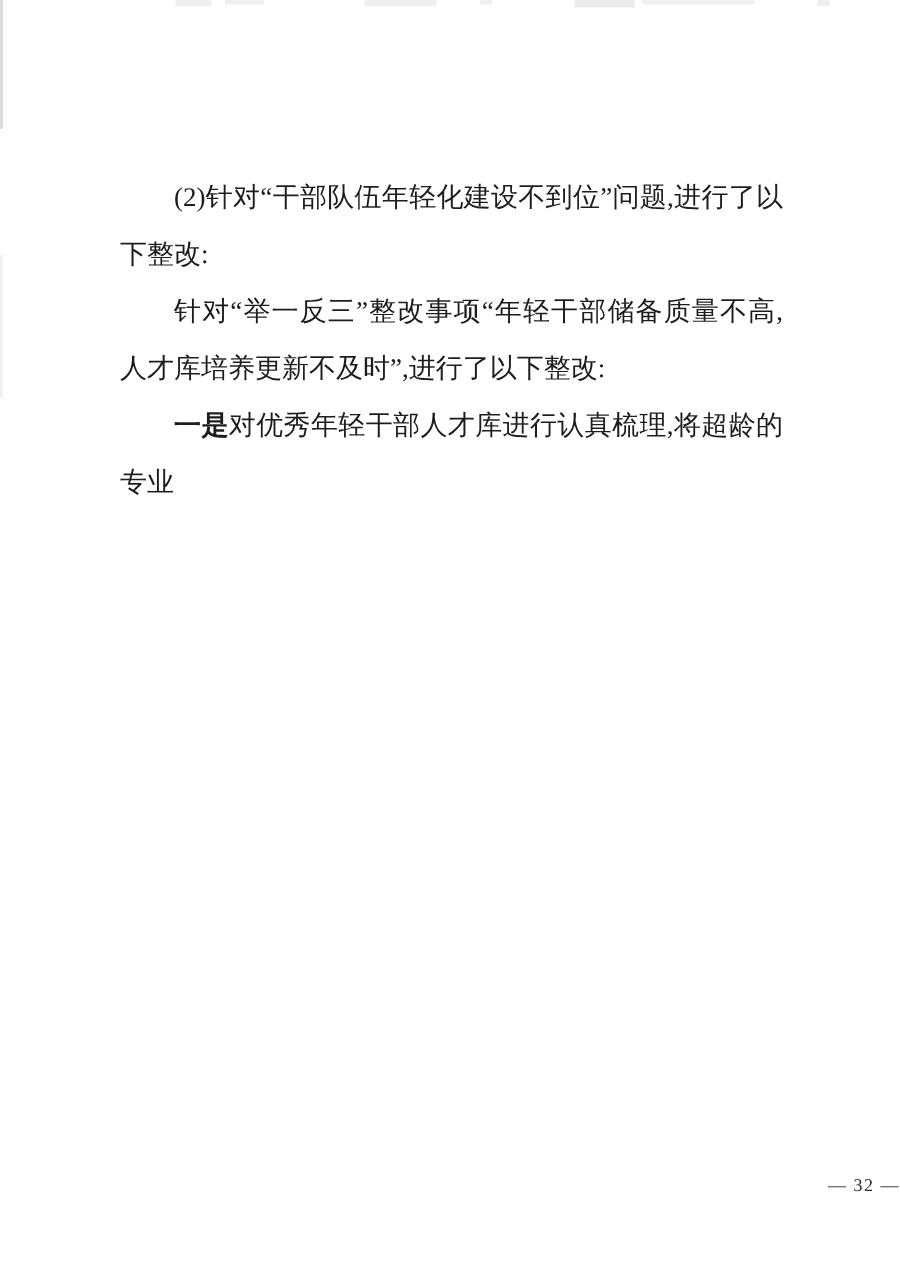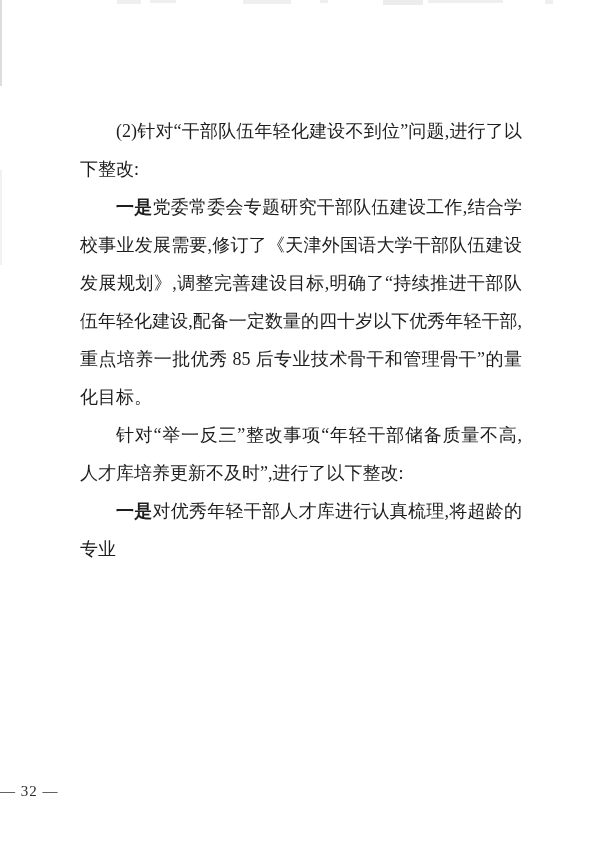--- a/index.html
+++ b/index.html
@@ -45,22 +45,22 @@
     text-indent: 2em;
   }
   .lead {
     font-weight: bold;
   }
   .footer {
     position: absolute;
     left: 0;
     top: 783px;
     width: 100%;
-    text-align: left;
-    font-size: 15px;
+    text-align: right;
+    font-size: 12px;
     color: #2b2b2b;
     letter-spacing: 1px;
   }
 </style>
 </head>
 <body>
 
 <div class="page">
 
   <div class="artifact" style="left:117px; top:0; width:24px; height:4px;"></div>
@@ -68,20 +68,19 @@
   <div class="artifact" style="left:243px; top:0; width:48px; height:4px;"></div>
   <div class="artifact" style="left:320px; top:0; width:8px; height:3px;"></div>
   <div class="artifact" style="left:383px; top:0; width:40px; height:5px; background:#ececec;"></div>
   <div class="artifact" style="left:428px; top:0; width:75px; height:3px;"></div>
   <div class="artifact" style="left:545px; top:0; width:8px; height:4px;"></div>
   <div class="edge-line-top" style="position:absolute;"></div>
   <div class="edge-line-lower" style="position:absolute;"></div>
 
   <div class="content">
     <p class="para"><span class="lead"></span><span>(2)针对“干部队伍年轻化建设不到位”问题,进行了以下整改:</span></p>
-    <p class="para"><span class="lead">一是</span><span>党委常委会专题研究干部队伍建设工作,结合学校事业发展需要,修订了《天津外国语大学干部队伍建设发展规划》,调整完善建设目标,明确了“持续推进干部队伍年轻化建设,配备一定数量的四十岁以下优秀年轻干部,重点培养一批优秀 85 后专业技术骨干和管理骨干”的量化目标。</span></p>
     <p class="para"><span class="lead"></span><span>针对“举一反三”整改事项“年轻干部储备质量不高,人才库培养更新不及时”,进行了以下整改:</span></p>
     <p class="para"><span class="lead">一是</span><span>对优秀年轻干部人才库进行认真梳理,将超龄的专业</span></p>
   </div>
 
   <div class="footer">— 32 —</div>
 
 </div>
 
 </body></html>

